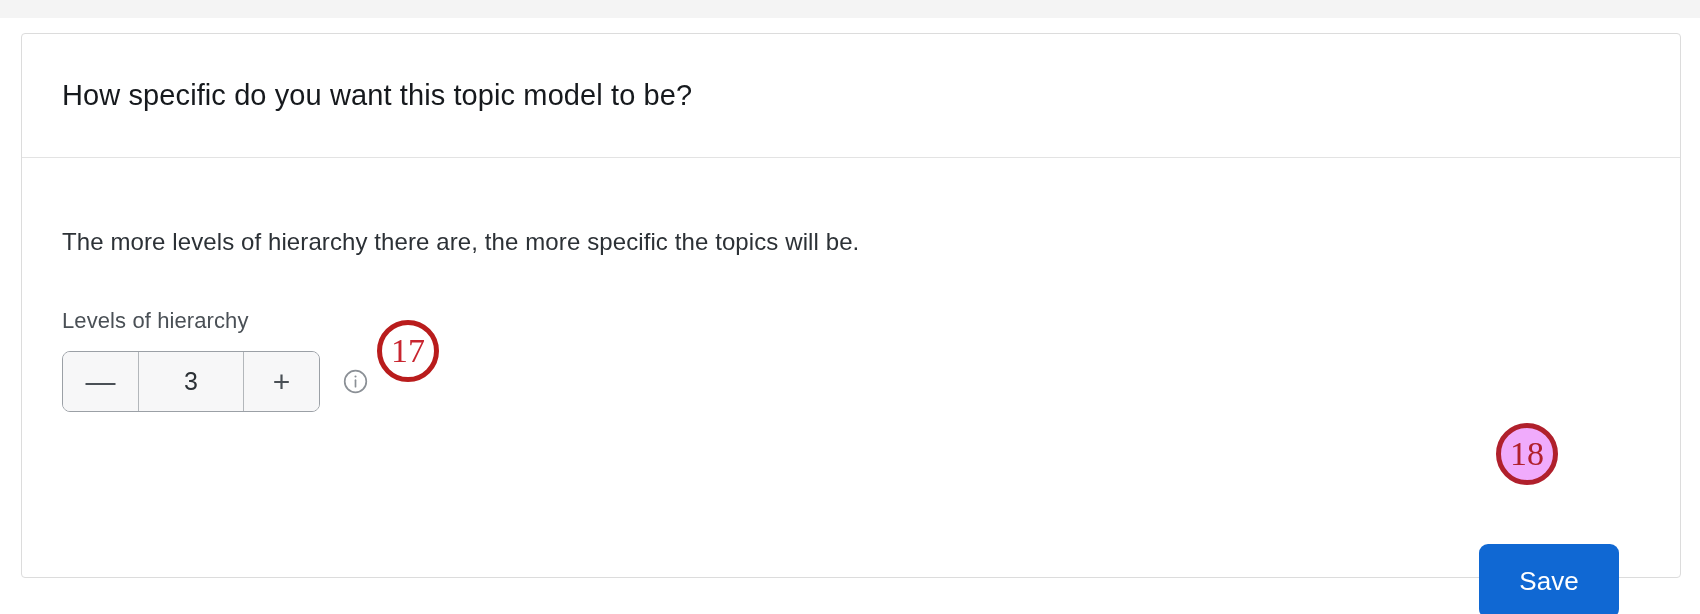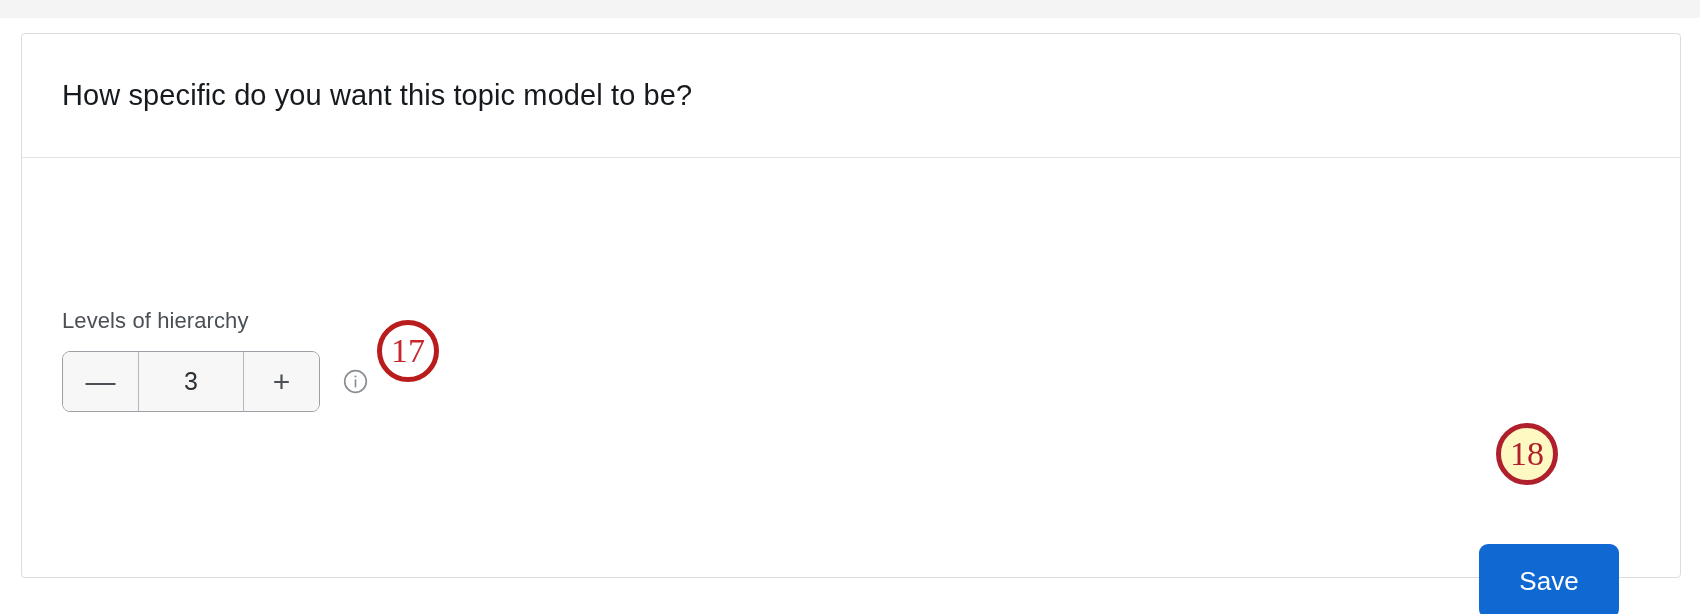--- a/index.html
+++ b/index.html
@@ -196,39 +196,40 @@
   }
 
   .annotation-18 {
     left: 1496px;
     top: 423px;
     width: 62px;
     height: 62px;
     border: 5px solid #b0202c;
     color: #b0202c;
     font-size: 34px;
-    background: #fef9c3;
+    background: #f0abfc;
   }
 </style>
 </head>
 <body>
 
 <div id="page">
 
   <div class="top-strip"></div>
   <div class="page-canvas"></div>
 
   <div class="card">
 
     <div class="card-header">
       <div class="card-title">How specific do you want this topic model to be?</div>
     </div>
 
     <div class="card-body">
 
+      <div class="body-text">The more levels of hierarchy there are, the more specific the topics will be.</div>
 
       <div class="field-label">Levels of hierarchy</div>
 
       <div class="stepper-row">
 
         <div class="stepper">
           <div class="stepper-btn minus">—</div>
           <div class="stepper-value">3</div>
           <div class="stepper-btn plus">+</div>
         </div>

